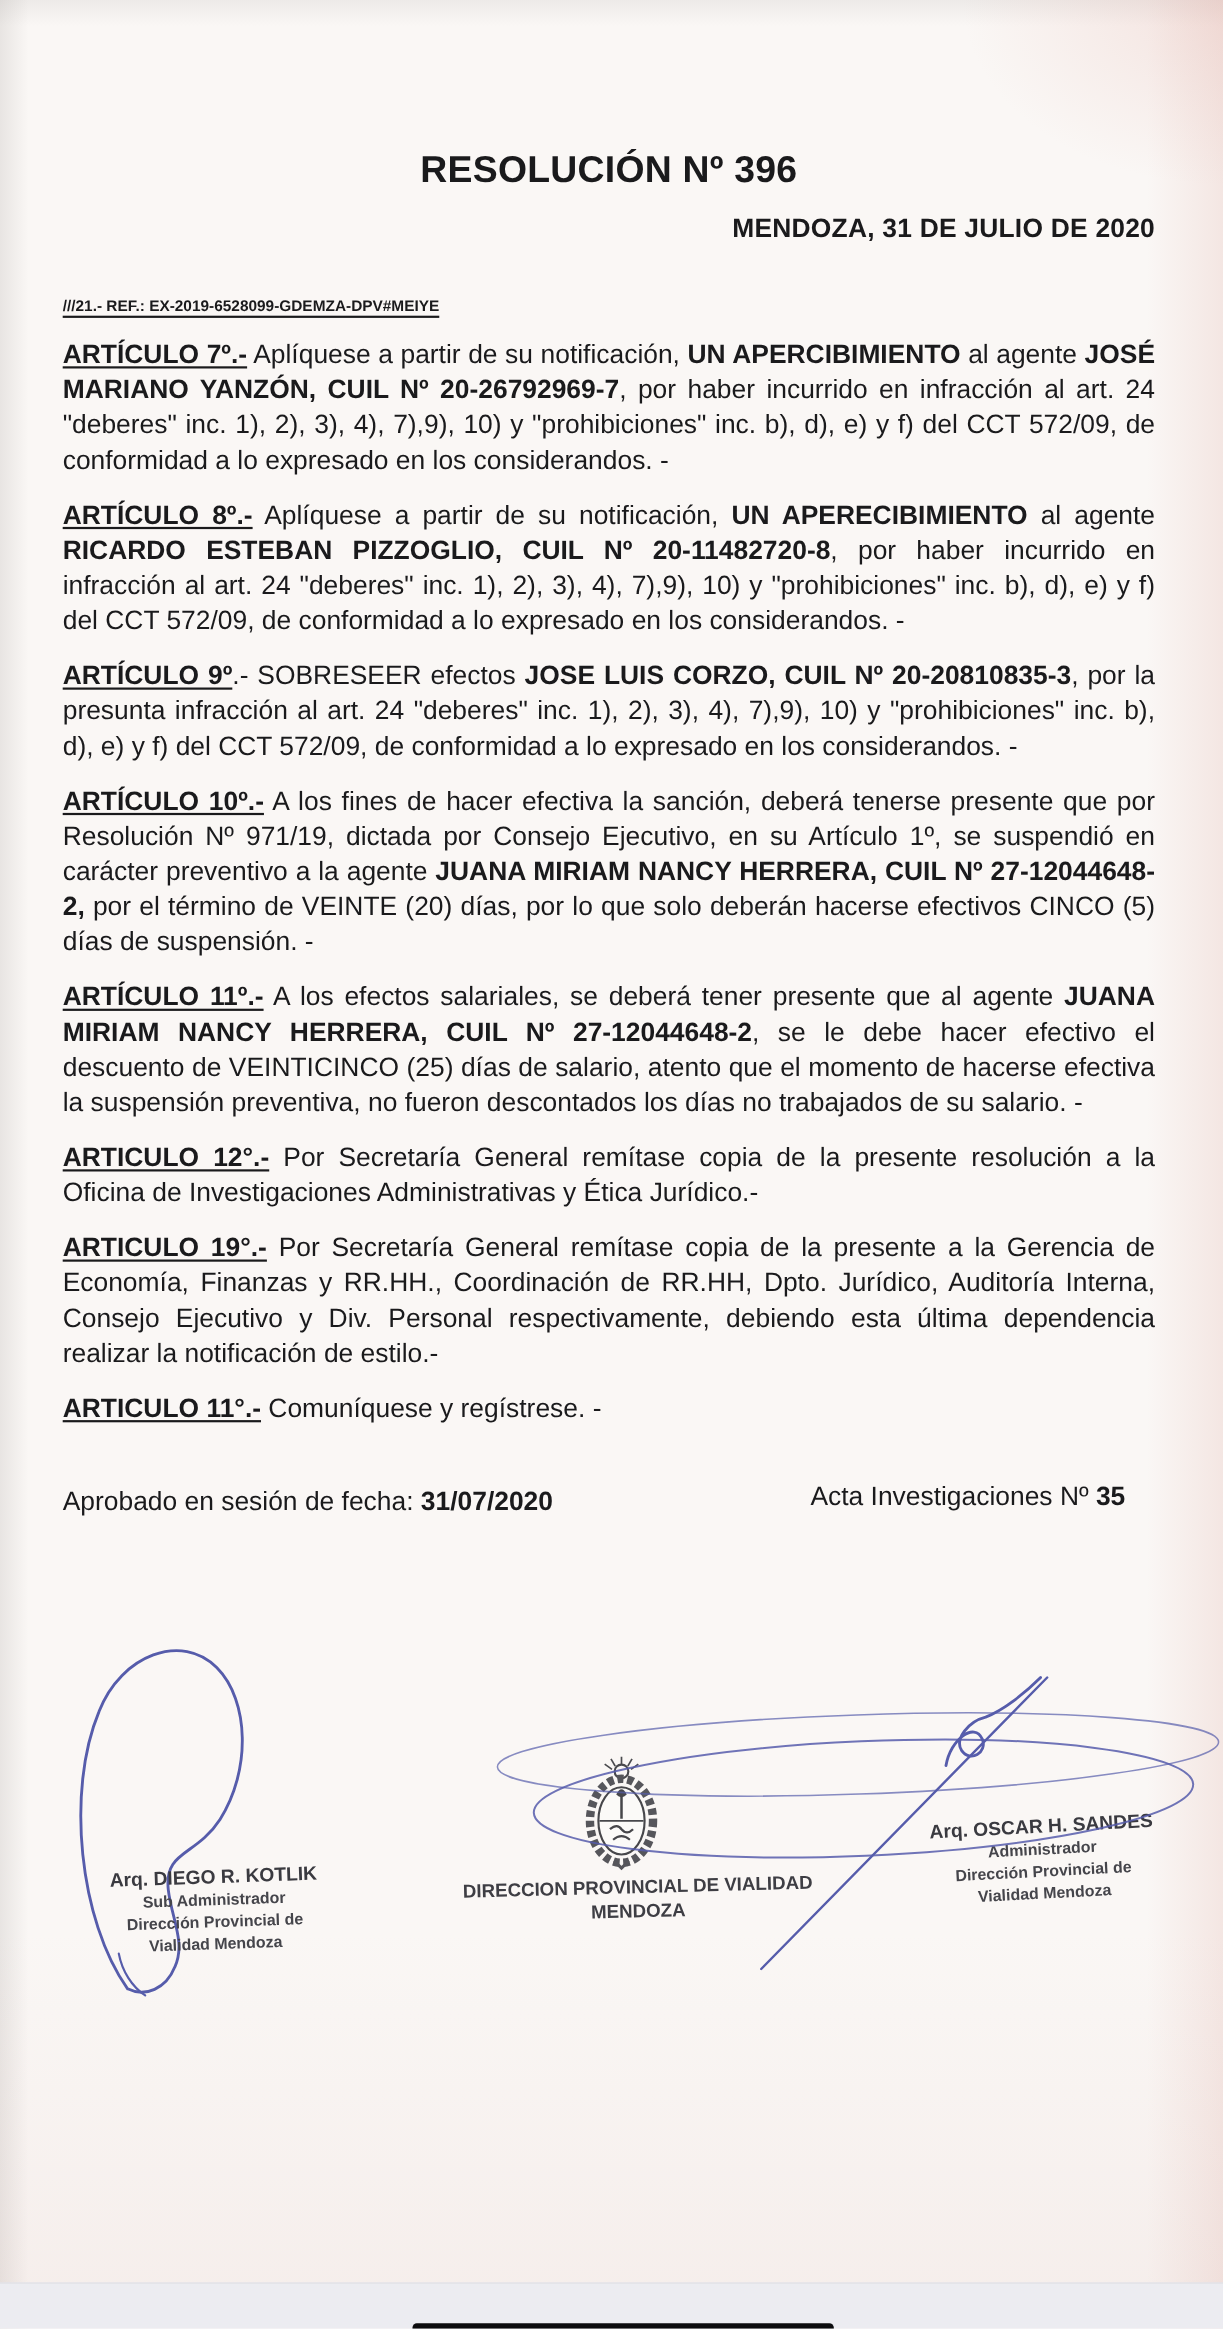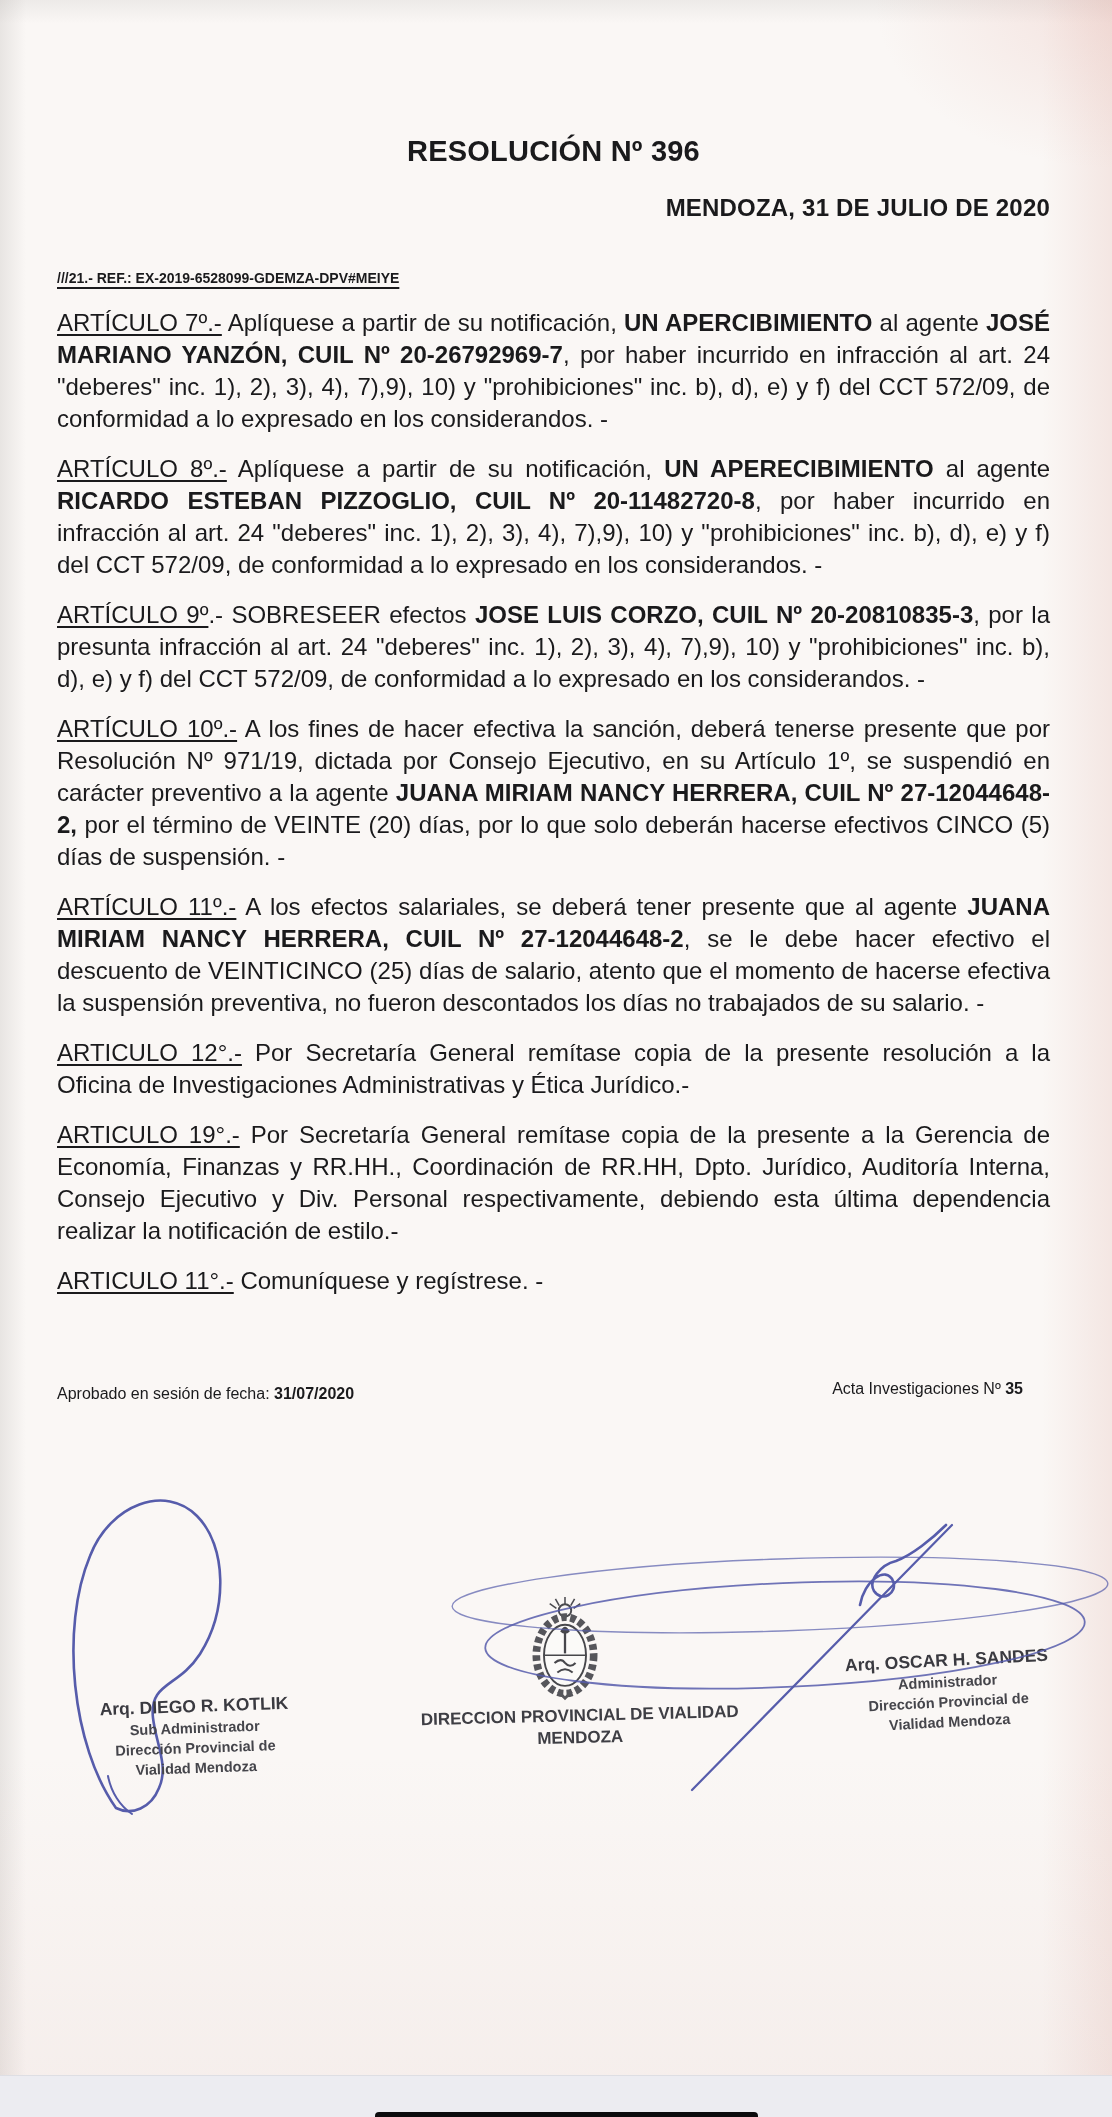--- a/index.html
+++ b/index.html
@@ -17,41 +17,41 @@
   .tint-top-right{top:0;right:0;width:240px;height:170px;
     background:radial-gradient(ellipse at top right,rgba(228,178,170,.30),rgba(228,178,170,0) 70%);}
   .tint-bottom{bottom:41px;left:0;width:100%;height:320px;
     background:linear-gradient(to top,rgba(214,176,170,.12),rgba(214,176,170,0));}
   .tint-top{top:0;left:0;width:100%;height:24px;
     background:linear-gradient(to bottom,rgba(160,158,156,.14),rgba(160,158,156,0));}
 
   .doc{position:absolute;inset:0;}
   .page-title{
     position:absolute;top:135px;left:57px;width:993px;
-    text-align:center;font-weight:bold;font-size:29px;letter-spacing:.2px;
+    text-align:center;font-weight:bold;font-size:34px;letter-spacing:.2px;
   }
   .date-line{
     position:absolute;top:194px;left:57px;width:993px;
     text-align:right;font-weight:bold;font-size:24px;letter-spacing:.2px;
   }
   .reference-line{
     position:absolute;top:270px;left:57px;
     font-weight:bold;font-size:14px;
     text-decoration:underline;text-decoration-thickness:2px;text-underline-offset:4px;
   }
   .articles{position:absolute;top:307px;left:57px;width:993px;}
   .article{
     text-align:justify;font-size:24px;line-height:32px;
     margin:0 0 18px 0;
   }
   .article-label{
-    font-weight:normal;
+    font-weight:bold;
     text-decoration:underline;text-decoration-thickness:2px;text-underline-offset:3px;
   }
-  .approval{position:absolute;top:1385px;left:57px;width:993px;font-size:16px;}
+  .approval{position:absolute;top:1352px;left:57px;width:993px;font-size:24px;}
   .approval-acta{position:absolute;right:27px;top:-5px;}
 
   
   .sig-text{position:absolute;text-align:center;color:#45454b;font-weight:bold;}
   .sig-name{font-size:17.5px;color:#3a3a40;line-height:24px;white-space:nowrap;}
   .sig-line{font-size:14.5px;line-height:20px;white-space:nowrap;}
   .sig-left-text{left:70px;top:1694px;width:250px;transform:rotate(-2deg);}
   .sig-right-text{left:828px;top:1648px;width:240px;transform:rotate(-3deg);}
   .stamp-center-text{left:420px;top:1704px;width:320px;transform:rotate(-1.5deg);
     color:#3e3e44;font-weight:bold;position:absolute;text-align:center;}

